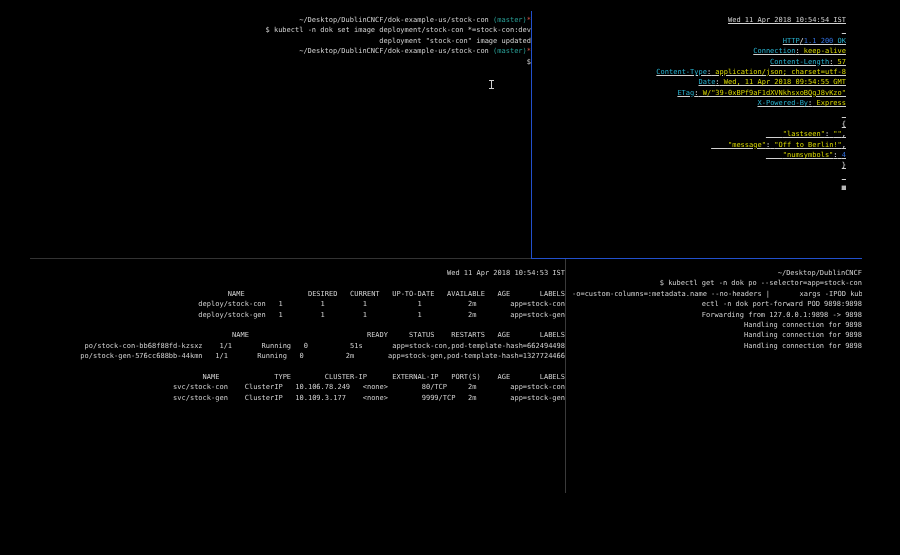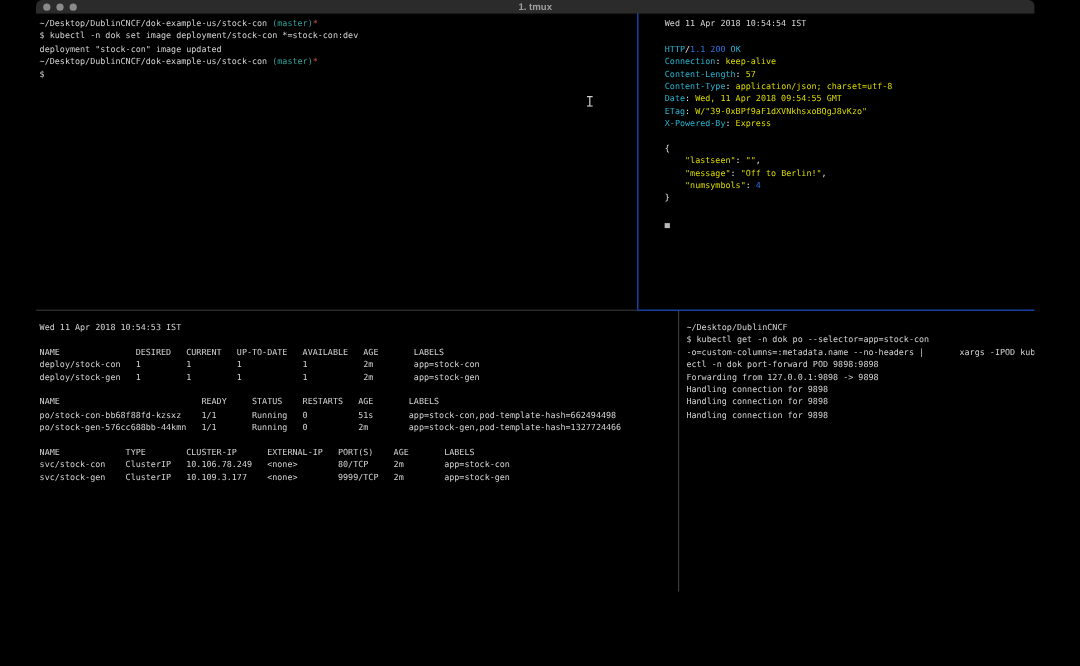--- a/index.html
+++ b/index.html
@@ -20,24 +20,24 @@
   .title {
     position:absolute; left:0; right:0; text-align:center;
     font-size:8px; color:#9f9f9f; line-height:12px;
     font-family:"Liberation Sans", sans-serif; font-weight:bold;
   }
 
   .pane {
     position:absolute; overflow:hidden; white-space:pre;
     font-size:7px; line-height:10.4px; color:#d2d2d2;
   }
-  .t-line { height:10.4px; }
+  .t-line { height:10.4px;text-align:right; }
 
   .pane-tl { left:0px;   top:12px;  width:501px; height:246px; padding:3px 0 0 3px; }
-  .pane-tr { left:518px; top:12px;  width:330px; height:246px; padding:3px 0 0 6px; }
+  .pane-tr { left:486px; top:12px;  width:330px; height:246px; padding:3px 0 0 6px;text-decoration:underline; }
   .pane-bl { left:0px;   top:259px; width:535px; height:234px; padding:9px 0 0 3px; }
   .pane-br { left:536px; top:259px; width:296px; height:234px; padding:9px 0 0 6px; }
 
   .vdiv-top    { position:absolute; left:501px; top:11px;  width:1px; height:247px; background:#2250cc; }
   .hdiv-left   { position:absolute; left:0;     top:258px; width:501px; height:1px; background:#333333; }
   .hdiv-right  { position:absolute; left:501px; top:258px; width:331px; height:1px; background:#2250cc; }
   .vdiv-bottom { position:absolute; left:535px; top:259px; width:1px; height:234px; background:#3a3a3a; }
 
   .statusbar {
     position:absolute; left:0; top:494px; width:100%; height:11px;
@@ -45,28 +45,20 @@
     font-size:7px; line-height:11px; padding:0 3px; white-space:pre; color:#d2d2d2;
   }
 
   .mouse-ibeam { position:absolute; left:459px; top:74px; }
 </style>
 </head>
 <body>
 
 <div class="window">
 
-  <div class="titlebar">
-    <div class="traffic">
-      <span class="dot"></span>
-      <span class="dot"></span>
-      <span class="dot"></span>
-    </div>
-    <div class="title">1. tmux</div>
-  </div>
 
   <div class="pane pane-tl"><div class="t-line"><span style="color: rgb(210, 210, 210);">~/Desktop/DublinCNCF/dok-example-us/stock-con </span><span style="color: rgb(42, 161, 152);">(master)</span><span style="color: rgb(205, 82, 68);">*</span></div><div class="t-line"><span style="color: rgb(210, 210, 210);">$ kubectl -n dok set image deployment/stock-con *=stock-con:dev</span></div><div class="t-line"><span style="color: rgb(210, 210, 210);">deployment "stock-con" image updated</span></div><div class="t-line"><span style="color: rgb(210, 210, 210);">~/Desktop/DublinCNCF/dok-example-us/stock-con </span><span style="color: rgb(42, 161, 152);">(master)</span><span style="color: rgb(205, 82, 68);">*</span></div><div class="t-line"><span style="color: rgb(210, 210, 210);">$</span></div></div>
 
   <div class="vdiv-top"></div>
 
   <div class="pane pane-tr"><div class="t-line"><span style="color: rgb(210, 210, 210);">Wed 11 Apr 2018 10:54:54 IST</span></div><div class="t-line">&nbsp;</div><div class="t-line"><span style="color: rgb(39, 178, 207);">HTTP</span><span style="color: rgb(232, 232, 232);">/</span><span style="color: rgb(47, 110, 222);">1.1 200</span><span style="color: rgb(39, 178, 207);"> OK</span></div><div class="t-line"><span style="color: rgb(39, 178, 207);">Connection</span><span style="color: rgb(232, 232, 232);">:</span><span style="color: rgb(217, 217, 0);"> keep-alive</span></div><div class="t-line"><span style="color: rgb(39, 178, 207);">Content-Length</span><span style="color: rgb(232, 232, 232);">:</span><span style="color: rgb(217, 217, 0);"> 57</span></div><div class="t-line"><span style="color: rgb(39, 178, 207);">Content-Type</span><span style="color: rgb(232, 232, 232);">:</span><span style="color: rgb(217, 217, 0);"> application/json; charset=utf-8</span></div><div class="t-line"><span style="color: rgb(39, 178, 207);">Date</span><span style="color: rgb(232, 232, 232);">:</span><span style="color: rgb(217, 217, 0);"> Wed, 11 Apr 2018 09:54:55 GMT</span></div><div class="t-line"><span style="color: rgb(39, 178, 207);">ETag</span><span style="color: rgb(232, 232, 232);">:</span><span style="color: rgb(217, 217, 0);"> W/"39-0xBPf9aF1dXVNkhsxoBQgJ8vKzo"</span></div><div class="t-line"><span style="color: rgb(39, 178, 207);">X-Powered-By</span><span style="color: rgb(232, 232, 232);">:</span><span style="color: rgb(217, 217, 0);"> Express</span></div><div class="t-line">&nbsp;</div><div class="t-line"><span style="color: rgb(232, 232, 232);">{</span></div><div class="t-line"><span style="color: rgb(210, 210, 210);">    </span><span style="color: rgb(217, 217, 0);">"lastseen"</span><span style="color: rgb(232, 232, 232);">:</span><span style="color: rgb(210, 210, 210);"> </span><span style="color: rgb(217, 217, 0);">""</span><span style="color: rgb(232, 232, 232);">,</span></div><div class="t-line"><span style="color: rgb(210, 210, 210);">    </span><span style="color: rgb(217, 217, 0);">"message"</span><span style="color: rgb(232, 232, 232);">:</span><span style="color: rgb(210, 210, 210);"> </span><span style="color: rgb(217, 217, 0);">"Off to Berlin!"</span><span style="color: rgb(232, 232, 232);">,</span></div><div class="t-line"><span style="color: rgb(210, 210, 210);">    </span><span style="color: rgb(217, 217, 0);">"numsymbols"</span><span style="color: rgb(232, 232, 232);">:</span><span style="color: rgb(210, 210, 210);"> </span><span style="color: rgb(47, 110, 222);">4</span></div><div class="t-line"><span style="color: rgb(232, 232, 232);">}</span></div><div class="t-line">&nbsp;</div><div class="t-line"><span style="color: rgb(184, 184, 184);">▄</span></div></div>
 
   <div class="hdiv-left"></div>
   <div class="hdiv-right"></div>
 

